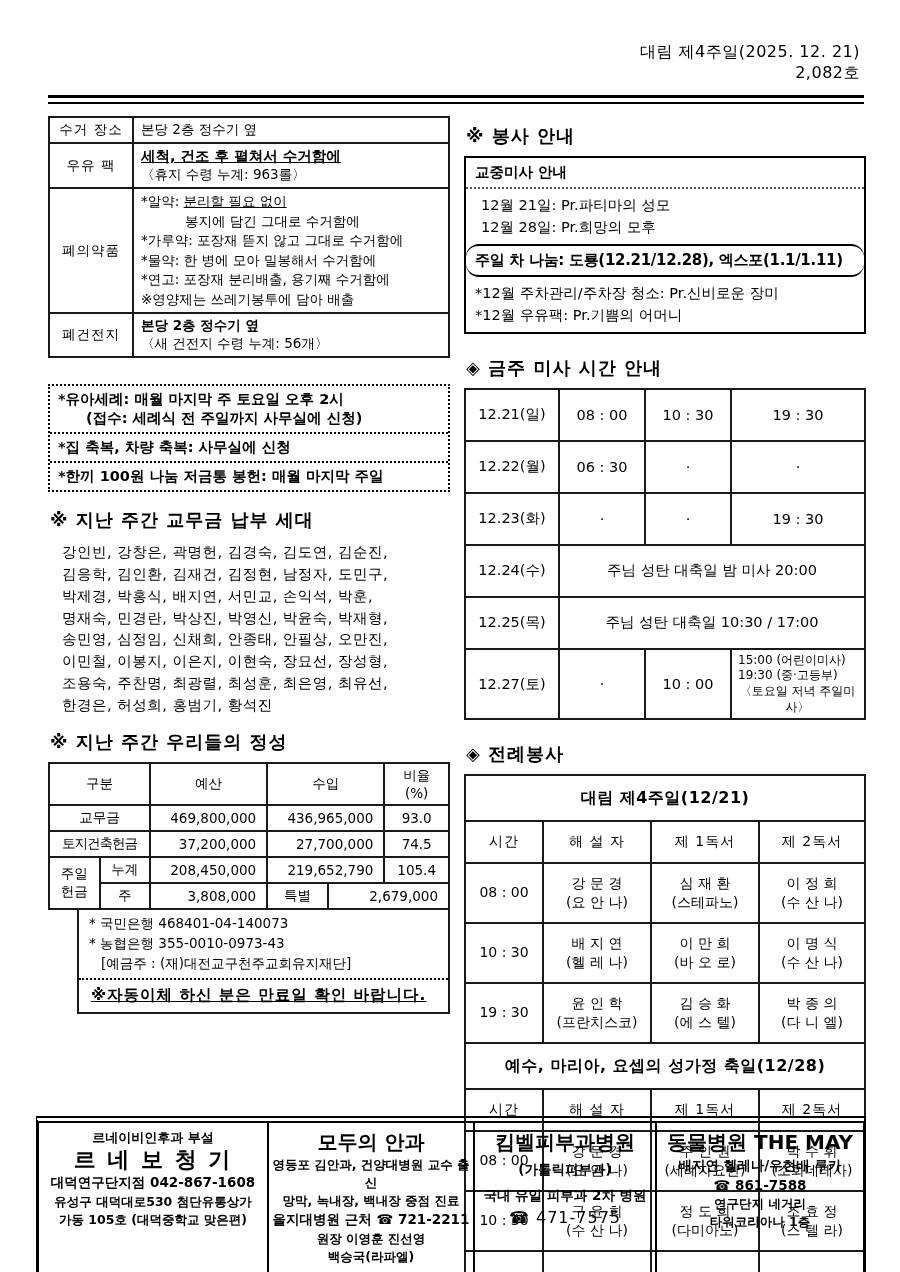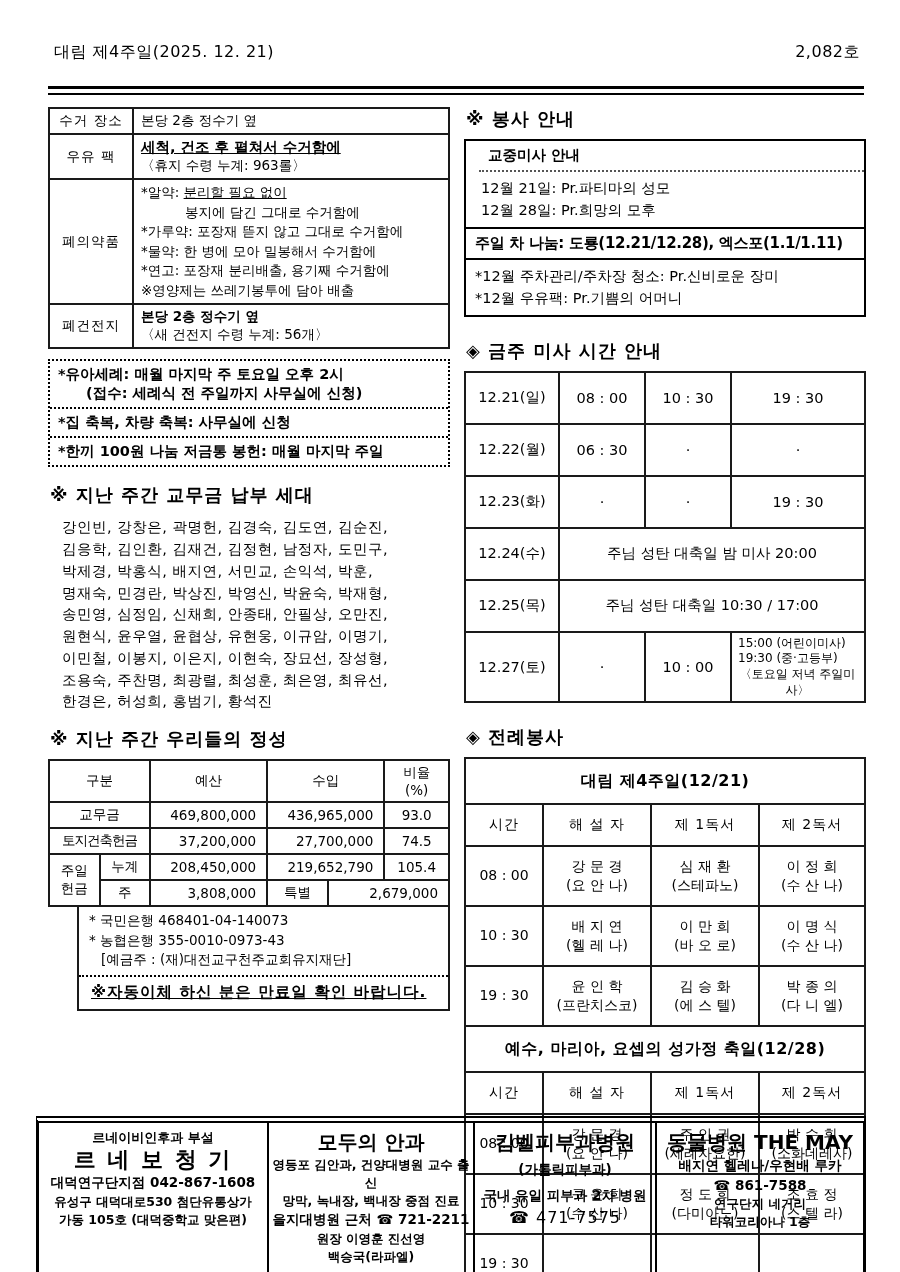--- a/index.html
+++ b/index.html
@@ -3,57 +3,57 @@
 <meta charset="utf-8">
 <style>
   html, body { margin:0; padding:0; background:#fff; }
   .page {
     position:relative; width:900px; height:1272px; background:#fff;
     font-family:"DejaVu Sans", sans-serif; color:#000;
     box-sizing:border-box; padding:42px 36px 0 48px; overflow:hidden;
   }
   
   .header { display:flex; justify-content:space-between; align-items:flex-end;
-            font-size:16px; padding:0 4px 23px 6px; letter-spacing:.5px; }
+            font-size:16px; padding:0 4px 11px 6px; letter-spacing:.5px;flex-direction:column; }
   .double-rule { height:4px; border-top:3px solid #000; border-bottom:2px solid #000; margin-bottom:12px; }
 
   .columns { display:flex; gap:14px; }
   .col-left { width:402px; flex:0 0 402px; }
   .col-right { width:402px; flex:0 0 402px; }
 
   .section-title { font-size:18px; font-weight:bold; letter-spacing:1px; margin:8px 0 8px 2px; }
 
   table { border-collapse:collapse; width:100%; table-layout:fixed; }
   .tbl td { border:2px solid #1a1a1a; font-size:13.5px; padding:3px 7px; vertical-align:middle; }
   .lbl { text-align:center; font-size:14px; letter-spacing:1px; }
   .bold-ul { font-weight:bold; text-decoration:underline; font-size:14.5px; }
   .bold { font-weight:bold; }
   .ul { text-decoration:underline; }
   .indent { padding-left:44px; }
   .med-lines div { line-height:1.45; }
 
-  .dotted-box { border:2px dotted #000; margin-top:10px; font-size:14.5px; font-weight:bold; }
+  .dotted-box { border:2px dotted #000; margin-top:26px; font-size:14.5px; font-weight:bold; }
   .dotted-box > div { padding:4px 8px; }
   .dotted-box > div + div { border-top:2px dotted #000; }
   .sub-line { padding-left:28px; font-weight:bold; }
 
   .names { font-size:14.5px; line-height:1.5; padding:2px 0 0 14px; letter-spacing:.5px; }
 
   .fin td { text-align:center; }
   .fin .num { text-align:right; padding-right:10px; }
   .bank-box { border:2px solid #1a1a1a; border-top:none; font-size:13.5px;margin-left:29px; }
   .bank-lines { padding:4px 8px 5px 10px; line-height:1.45; border-bottom:2px dotted #000; }
   .warning { padding:5px 8px 6px 12px; font-weight:bold; font-size:15.5px; text-decoration:underline; letter-spacing:1px; }
 
   
   .service-box { border:2px solid #000; font-size:14.5px; }
   .service-box .row { padding:5px 9px; }
-  .svc-label { font-weight:bold; border-bottom:2px dotted #555;margin-left:13px; }
+  .svc-label { font-weight:bold; border-bottom:2px dotted #555; }
   .svc-dates div { line-height:1.55; padding-left:6px; }
-  .svc-tea { font-weight:bold; border-top:2px solid #000; border-bottom:2px solid #000; font-size:15px; letter-spacing:-0.3px; }
+  .svc-tea { font-weight:bold; border-top:2px solid #000; border-bottom:2px solid #000; font-size:15px; letter-spacing:-0.3px;border-radius:13px; }
   .svc-notes div { line-height:1.55; }
 
   .mass td { text-align:center; font-size:14.5px; height:44px; }
   .mass .small3 { font-size:12px; line-height:1.3; text-align:left; padding-left:6px; }
   .mass .small3 .c { text-align:center; padding-left:0; }
 
   .lit td { text-align:center; font-size:14px; }
   .lit .title-row td { font-weight:bold; font-size:16px; height:38px; letter-spacing:.5px; }
   .lit .head-row td { font-size:14px; height:34px; letter-spacing:1px; }
   .lit .body-row td { height:52px; line-height:1.4; }
@@ -136,21 +136,20 @@
         <div>*한끼 100원 나눔 저금통 봉헌: 매월 마지막 주일</div>
       </div>
 
       <div class="section-title" style="margin-top:16px">※ 지난 주간 교무금 납부 세대</div>
       <div class="names">
         <div>강인빈, 강창은, 곽명헌, 김경숙, 김도연, 김순진,</div>
         <div>김응학, 김인환, 김재건, 김정현, 남정자, 도민구,</div>
         <div>박제경, 박홍식, 배지연, 서민교, 손익석, 박훈,</div>
         <div>명재숙, 민경란, 박상진, 박영신, 박윤숙, 박재형,</div>
         <div>송민영, 심정임, 신채희, 안종태, 안필상, 오만진,</div>
-        <div>원현식, 윤우열, 윤협상, 유현웅, 이규암, 이명기,</div>
         <div>이민철, 이봉지, 이은지, 이현숙, 장묘선, 장성형,</div>
         <div>조용숙, 주찬명, 최광렬, 최성훈, 최은영, 최유선,</div>
         <div>한경은, 허성희, 홍범기, 황석진</div>
       </div>
 
       <div class="section-title" style="margin-top:14px">※ 지난 주간 우리들의 정성</div>
 
       <table class="tbl fin">
         <colgroup>
             <col style="width:50px">
@@ -204,21 +203,21 @@
           <div>* 농협은행  355-0010-0973-43</div>
           <div style="padding-left:12px">[예금주 : (재)대전교구천주교회유지재단]</div>
         </div>
         <div class="warning">※자동이체 하신 분은 만료일 확인 바랍니다.</div>
       </div>
 
     </div>
 
     <div class="col-right">
 
-      <div class="section-title" style="margin-top:0">※ 봉사 안내</div>
+      <div class="section-title" style="margin-top:8px">※ 봉사 안내</div>
 
       <div class="service-box">
         <div class="row svc-label">교중미사 안내</div>
         <div class="row svc-dates">
           <div>12월 21일: Pr.파티마의 성모</div>
           <div>12월 28일: Pr.희망의 모후</div>
         </div>
         <div class="row svc-tea">주일 차 나눔: 도룡(12.21/12.28), 엑스포(1.1/1.11)</div>
         <div class="row svc-notes">
           <div>*12월 주차관리/주차장 청소: Pr.신비로운 장미</div>

